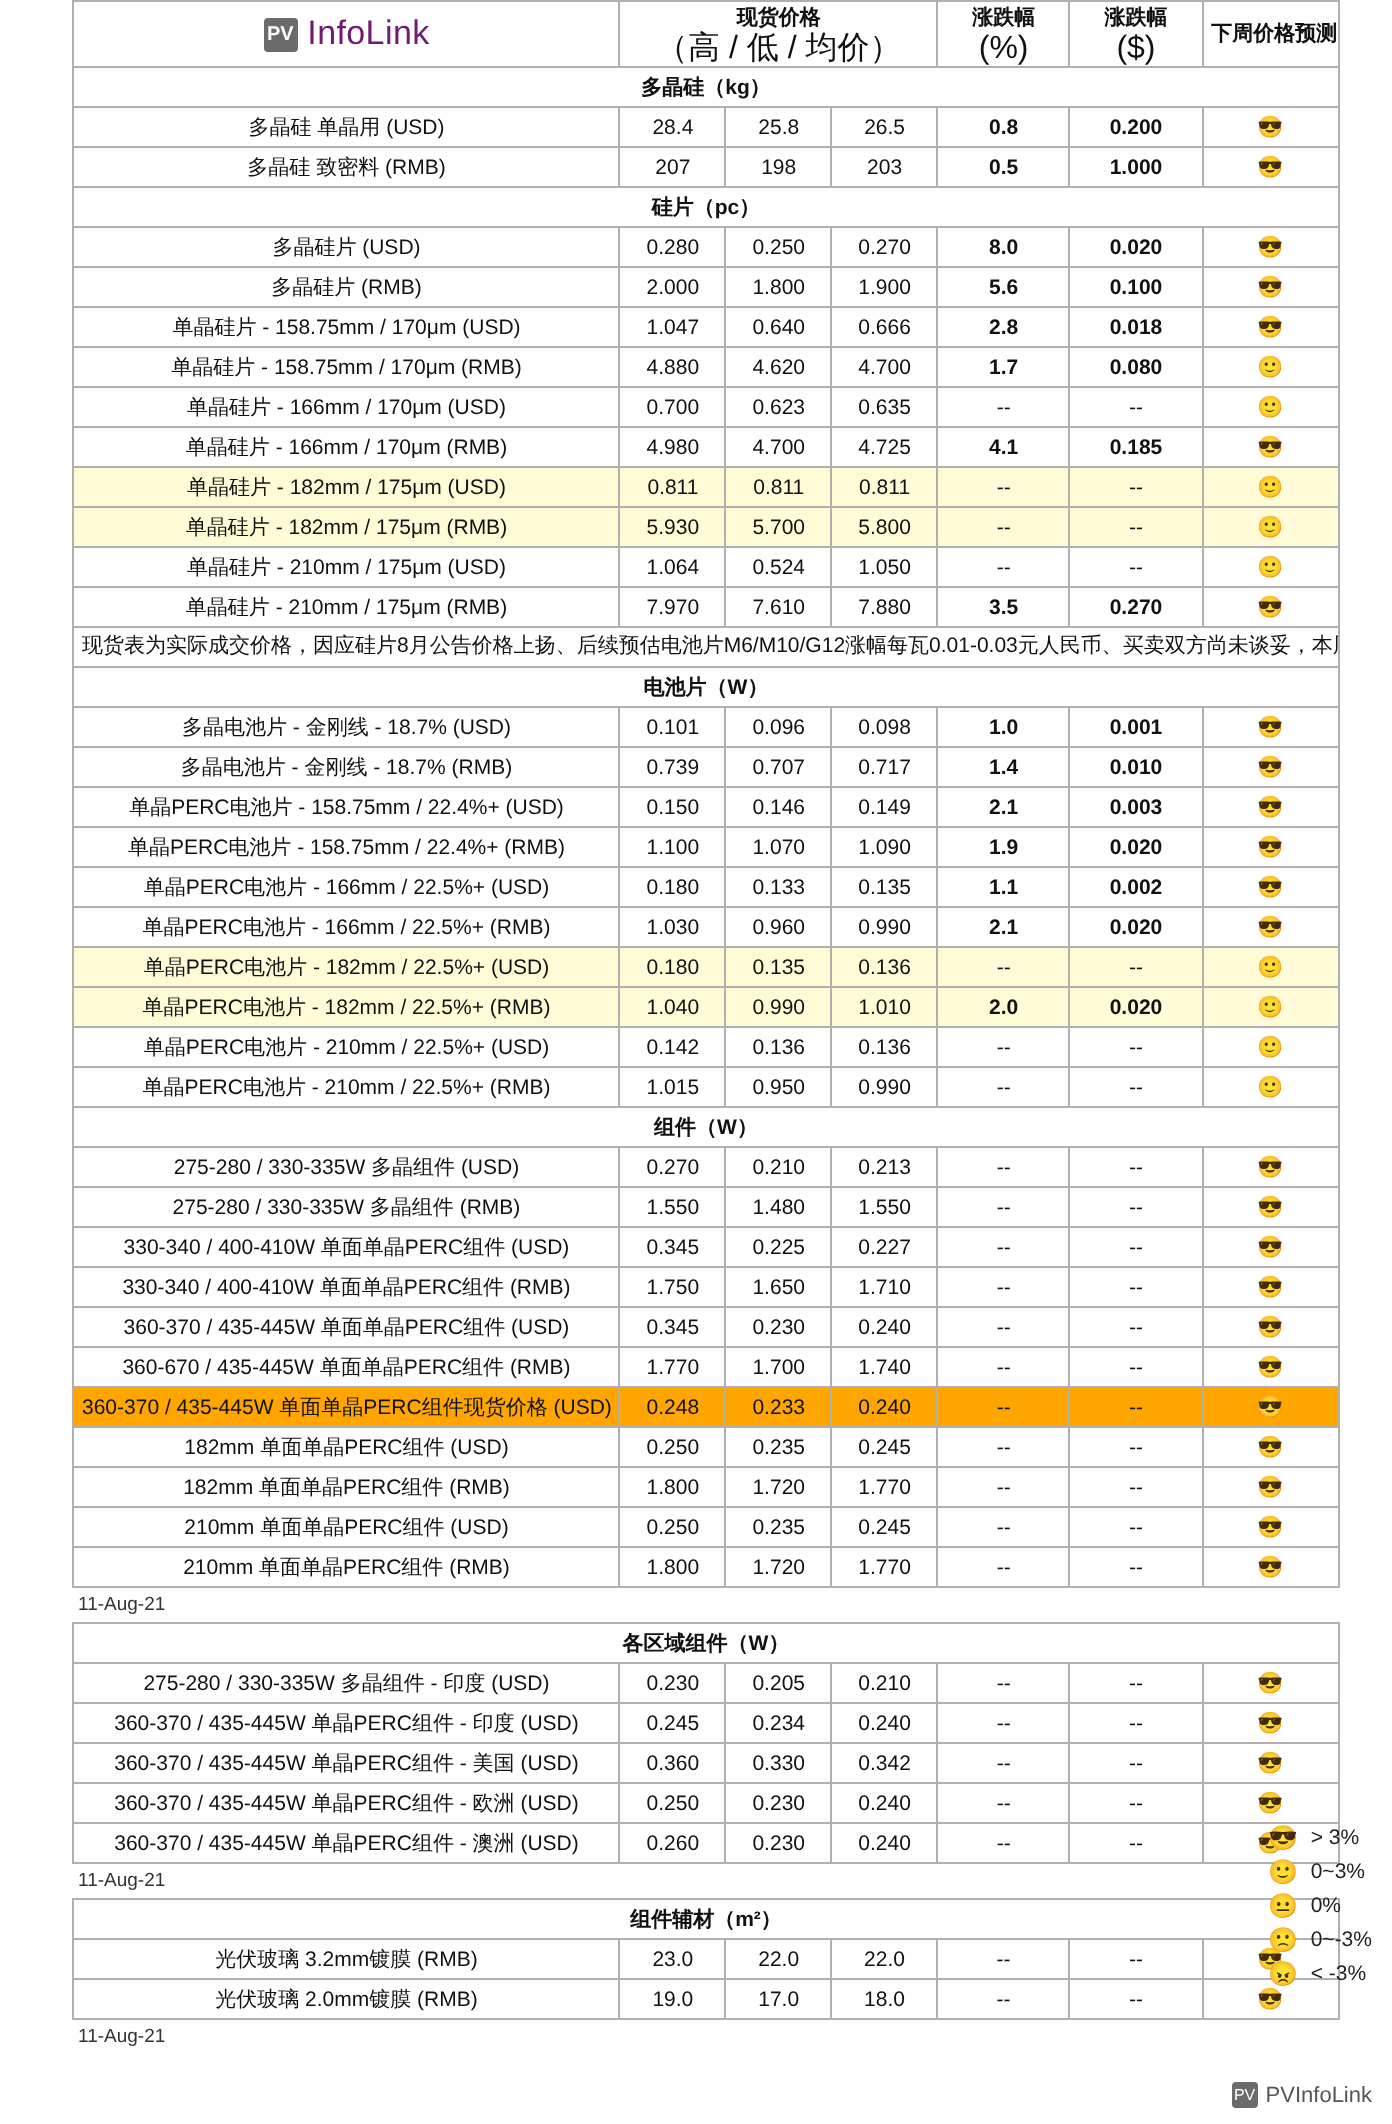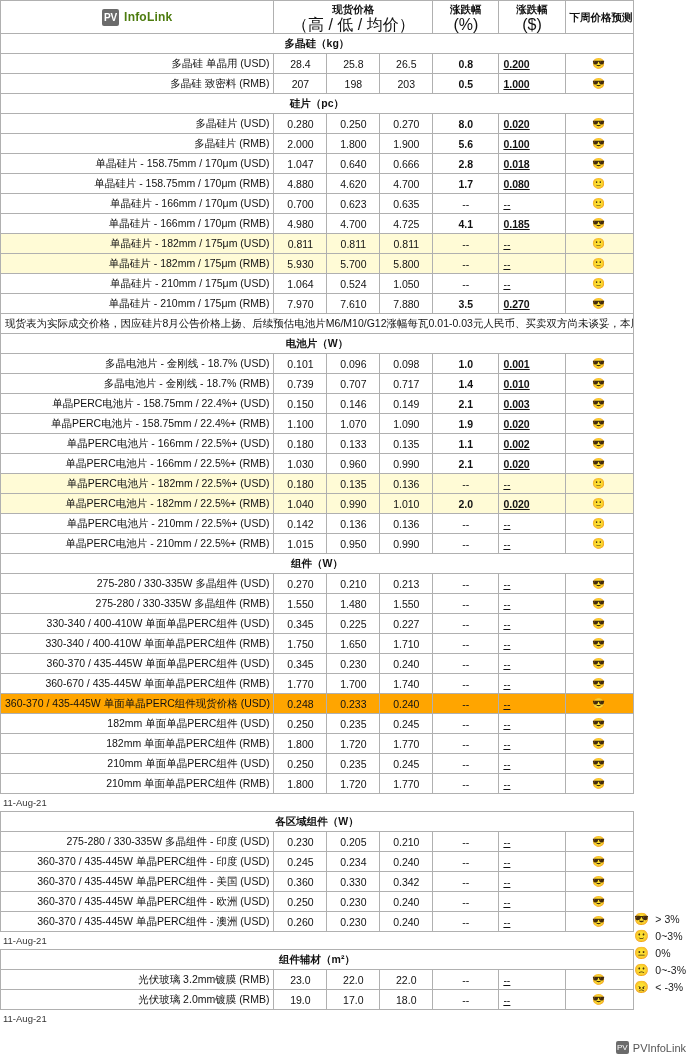--- a/index.html
+++ b/index.html
@@ -6,20 +6,21 @@
   html, body {
     margin: 0; padding: 0;
     background: #ffffff;
     font-family: "Liberation Sans", sans-serif;
   }
   #page {
     width: 696px;
     min-height: 1062px;
     position: relative;
     background: #ffffff;
+    padding-left: 36px;
   }
   table.pricetable {
     border-collapse: collapse;
     width: 634px;
     margin: 0 0 0 0;
     table-layout: fixed;
   }
   table.pricetable td, table.pricetable th {
     border: 1px solid #b0b0b0;
     font-size: 10.5px;
@@ -44,41 +45,41 @@
     vertical-align: middle;
     height: 44px;
     border: 1px solid #b0b0b0;
   }
   .logo-wrap { display: flex; align-items: center; justify-content: center; gap: 5px; }
   .logo-mark {
     width: 17px; height: 17px; background: #6b6b6b; color: #fff;
     font-size: 10px; font-weight: bold; line-height: 17px; text-align: center;
     border-radius: 2px;
   }
-  .logo-text { font-size: 12px; font-weight: bold; color: #4d7c0f; letter-spacing: .2px; }
+  .logo-text { font-size: 17px; font-weight: normal; color: #701a75; letter-spacing: .2px; }
   .hdr-cell {
     background: #ffd400; text-align: center; font-size: 11px; font-weight: bold;
     height: 44px; line-height: 15px; white-space: normal;
   }
   .hdr-sub { font-size: 16px; font-weight: normal; display: block; }
 
   
   .section td {
     background: #ececec;
     text-align: center;
     font-weight: bold;
     font-size: 11px;
     height: 19px;
   }
 
   
-  .name { text-align: right; padding-left: 5px; }
+  .name { text-align: center; padding-left: 5px; }
   .num  { text-align: center; }
   .pct  { text-align: center; color: #2e9c3b; font-weight: bold; }
-  .usd  { text-align: left; color: #2e9c3b; font-weight: bold; text-decoration: underline; }
+  .usd  { text-align: center; color: #2e9c3b; font-weight: bold; }
   .dash { color: #444; font-weight: normal; }
   .face { text-align: center; font-size: 11px; }
 
   tr.yellow td { background: #fffbd6; margin-left: 12px; }
   tr.orange td { background: #ffa500; }
   tr.orange td.name { font-weight: normal; }
 
   .note td {
     background: #fff3f3;
     color: #e23a2e;

